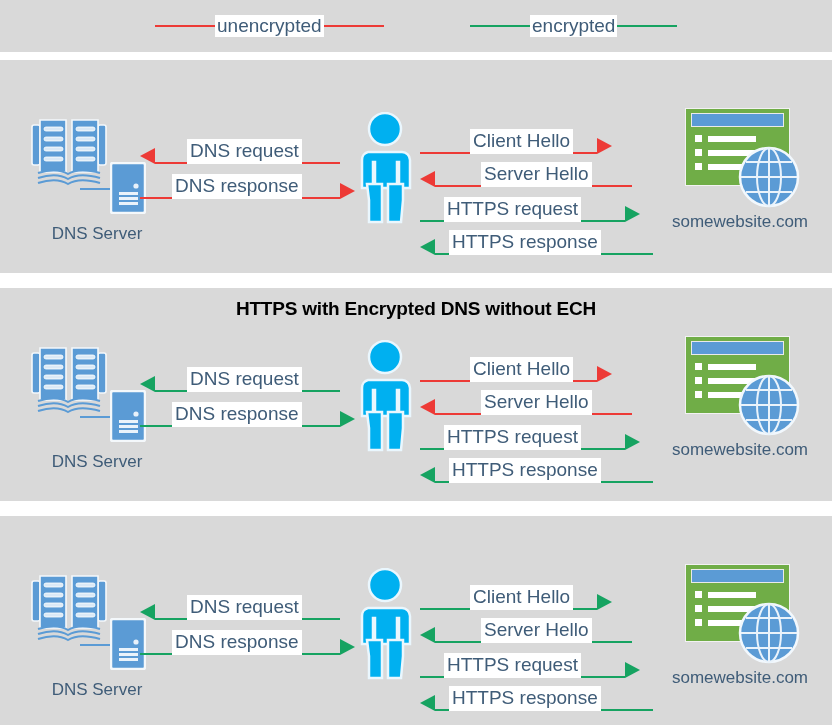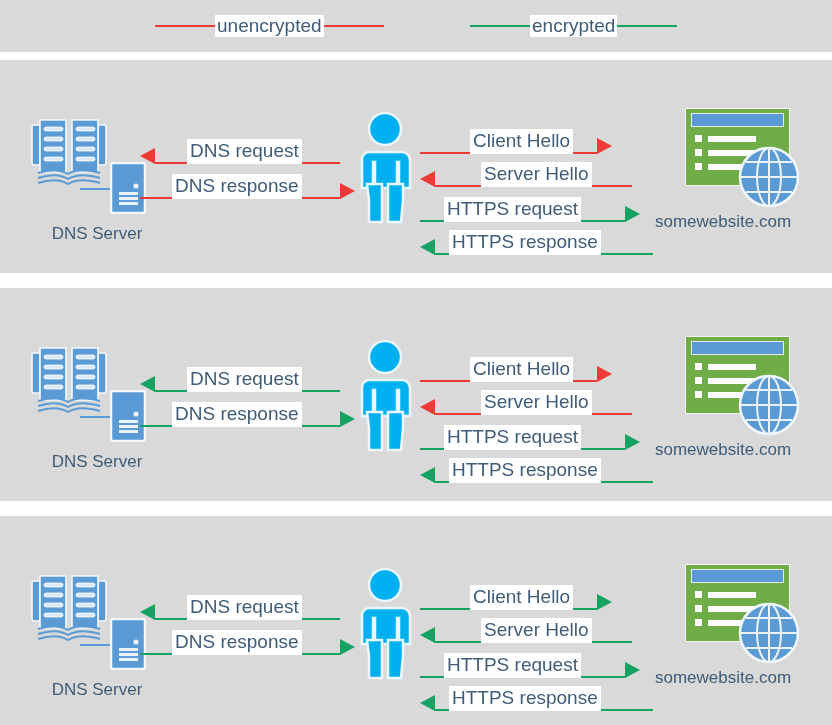--- a/index.html
+++ b/index.html
@@ -66,21 +66,21 @@
     background:#5b9bd5;border:1px solid #eaeaea;box-sizing:border-box;
   }
   .browser-rows{position:absolute;left:9px;top:26px;}
   .brow{display:flex;align-items:center;margin-bottom:7px;}
   .bullet{width:7px;height:7px;background:#ffffff;margin-right:6px;}
   .bline{width:48px;height:6px;background:#ffffff;}
   .globe{
     position:absolute;left:78px;top:38px;width:62px;height:62px;
   }
   .web-label{
-    position:absolute;left:-5px;top:104px;width:170px;text-align:left;
+    position:absolute;left:-5px;top:104px;width:170px;text-align:center;
     font-size:17px;color:#3f5c78;white-space:nowrap;
   }
 
   
   .arrow-row{position:absolute;height:26px;display:flex;align-items:flex-end;}
   .arrow-row .seg{height:0;border-top:2px solid #000;}
   .arrow-row .lbl{
     background:#ffffff;color:#3f5c78;font-size:19px;
     padding:1px 3px;line-height:1.2;white-space:nowrap;z-index:2;
   }
@@ -215,20 +215,21 @@
       <span class="head right" style="border-left-color: rgb(22, 163, 97);"></span>
     </div>
     <div class="arrow-row net-row" style="top: 169px;">
       <span class="head left" style="border-right-color: rgb(22, 163, 97);"></span>
       <span class="seg" style="width: 14px; border-top-color: rgb(22, 163, 97);"></span>
       <span class="lbl">HTTPS response</span>
       <span class="seg" style="width: 52px; border-top-color: rgb(22, 163, 97);"></span>
     </div>
   </div>
 <div class="panel" id="panel-2">
+    <div class="panel-title">HTTPS with Encrypted DNS without ECH</div>
     <div class="dns-group">
       <div class="book-icon"><svg viewBox="0 0 78 72" width="78" height="72">
     <g stroke="#f4f8fb" stroke-width="1.6">
       <rect x="2" y="9" width="8" height="40" rx="2" fill="#5b9bd5"></rect>
       <rect x="68" y="9" width="8" height="40" rx="2" fill="#5b9bd5"></rect>
       <path d="M10 4 h26 v52 h-26 z" fill="#5b9bd5"></path>
       <path d="M42 4 h26 v52 h-26 z" fill="#5b9bd5"></path>
     </g>
     <g fill="#dbe9f6" stroke="#ffffff" stroke-width="0.8">
       <rect x="14" y="11" width="19" height="4" rx="2"></rect>

